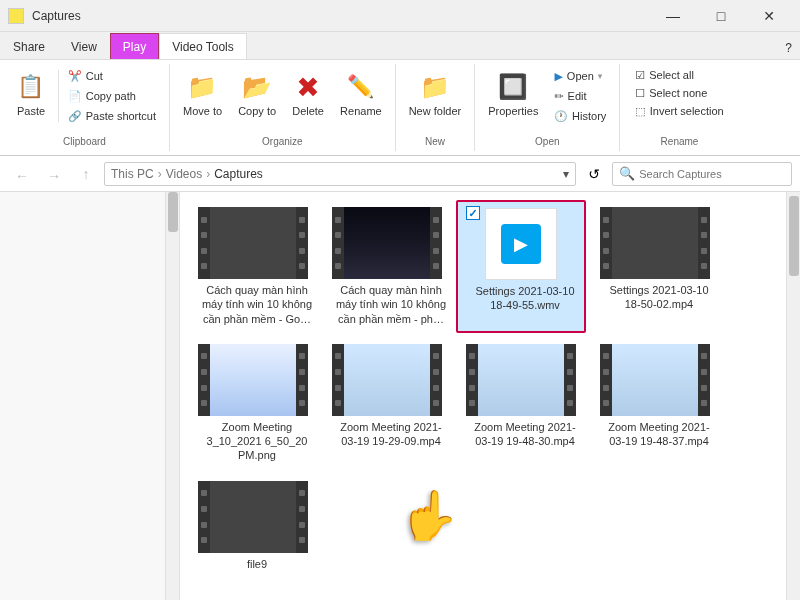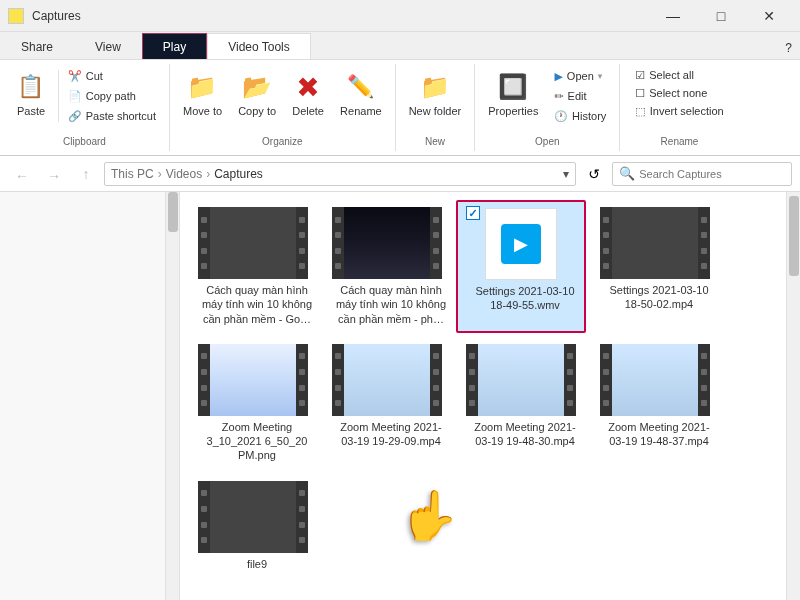--- a/index.html
+++ b/index.html
@@ -57,38 +57,38 @@
 
     
     .ribbon-tabs {
       display: flex;
       background: #f0f0f0;
       border-bottom: 1px solid #ddd;
       height: 28px;
       align-items: flex-end;
     }
     .ribbon-tab {
-      padding: 4px 20px;
+      padding: 4px 12px;
       font-size: 12px;
       cursor: pointer;
       border: 1px solid transparent;
       border-bottom: none;
       height: 26px;
       display: flex;
       align-items: center;
       color: #333;
     }
     .ribbon-tab.active {
       background: white;
       border-color: #ddd;
       color: #333;
       font-weight: 500;
     }
     .ribbon-tab.highlighted {
-      background: #0f172a;
+      background: #d946ef;
       color: white;
       border-color: #a83660;
       font-weight: 500;
     }
     .ribbon-help {
       margin-left: auto;
       padding: 4px 8px;
       color: #333;
       cursor: pointer;
       display: flex;

